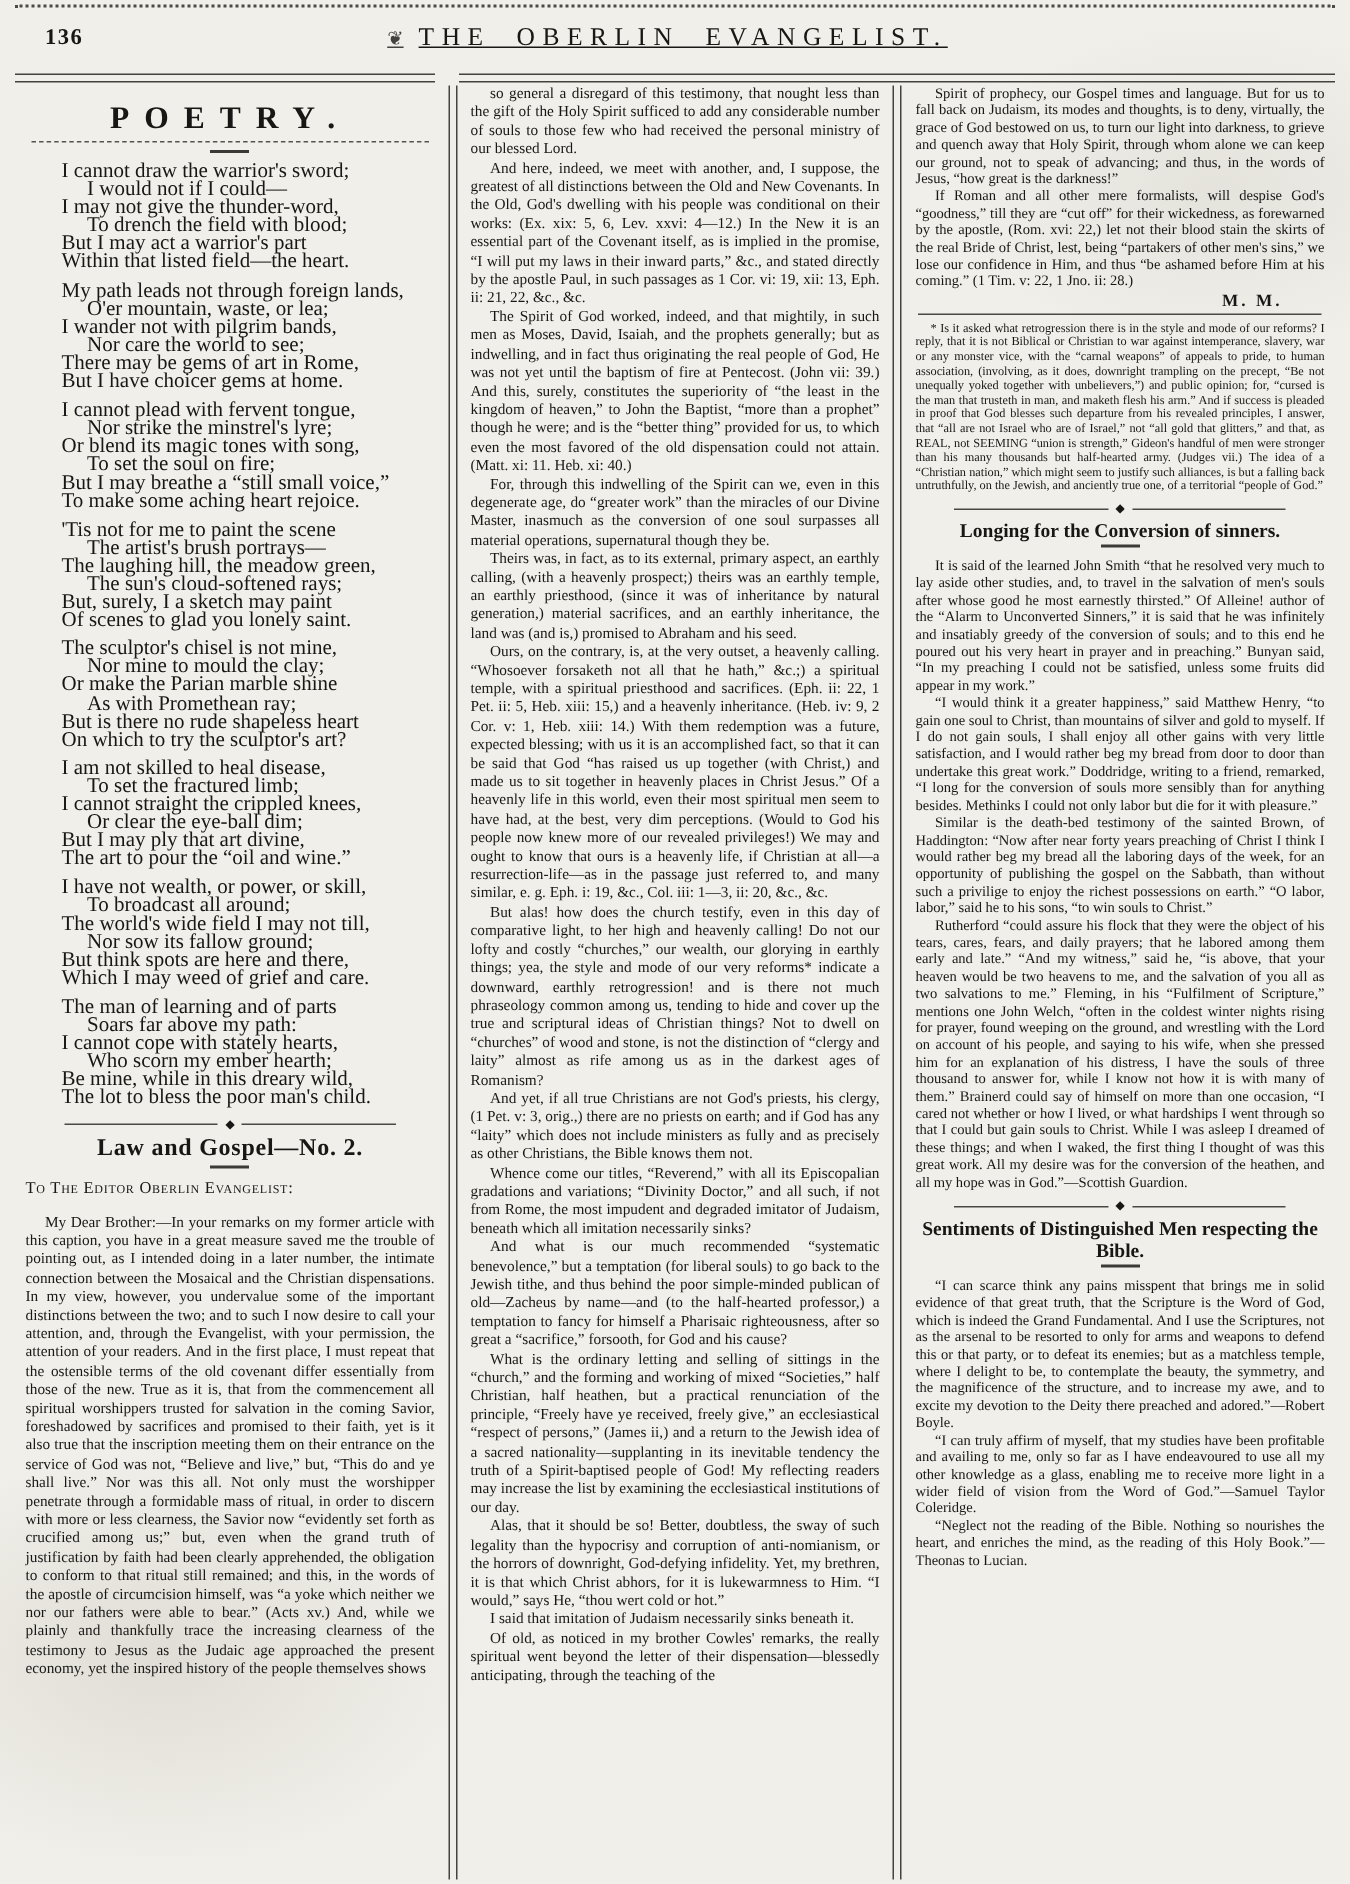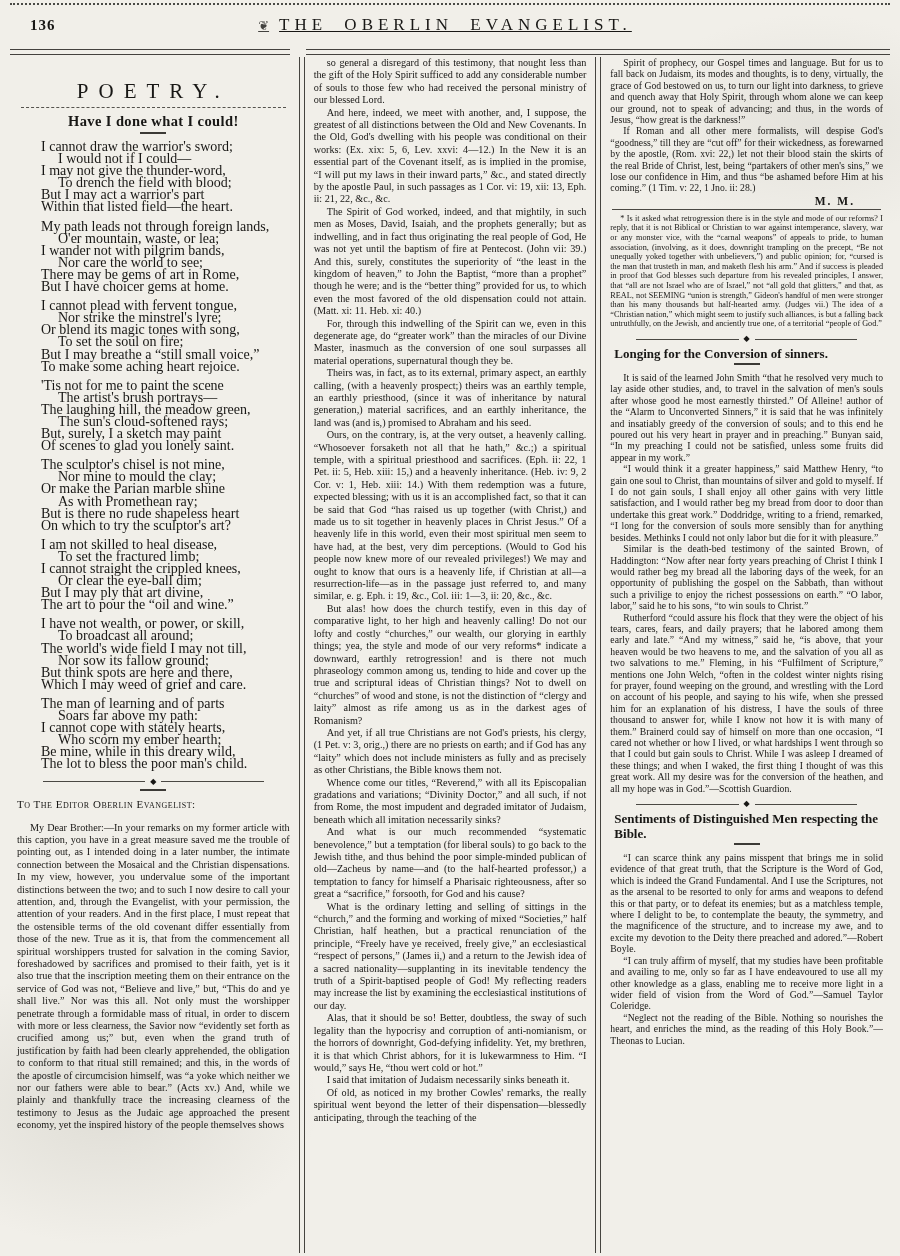--- a/index.html
+++ b/index.html
@@ -25,33 +25,33 @@
   .seg-right{flex:1;}
   
   .columns{display:flex;align-items:stretch;margin:2px 8px 0;height:1196px;}
   .col{flex:1;min-width:0;padding:0 9px;overflow:hidden;}
   .col-divider{width:4px;border-left:1px solid #46443f;border-right:1px solid #46443f;}
   
   .para{font-size:10.2px;line-height:12.4px;text-align:justify;text-indent:13px;margin:0;}
   .col-right .para{font-size:9.7px;line-height:11.4px;}
   .fn .para{font-size:8.2px;line-height:9.6px;text-indent:10px;}
   
-  .poetry-title{text-align:center;font-size:21px;letter-spacing:10px;margin:22px 0 3px;font-weight:400;}
+  .poetry-title{text-align:center;font-size:21px;letter-spacing:10px;margin:9px 0 3px;font-weight:700;}
   .rule-dashed{border-top:1px dashed #55534d;margin:0 4px 5px;}
   .poem-title{text-align:center;font-weight:bold;font-size:14.5px;margin:4px 0 1px;letter-spacing:.4px;}
   .mini-rule{width:26px;border-top:2px solid #3c3a36;margin:2px auto 7px;}
   .stanza{margin:0 0 7px 24px;}
   .poem-line{font-size:14px;line-height:12.1px;white-space:nowrap;}
   .stanza .poem-line:nth-child(2),.stanza .poem-line:nth-child(4){padding-left:17px;}
   
   .divider{display:flex;align-items:center;margin:6px 26px 3px;}
   .divider::before,.divider::after{content:"";flex:1;border-top:1px solid #4a4843;}
   .diamond{font-size:8px;padding:0 5px;line-height:8px;}
   .article-title{text-align:center;font-weight:bold;font-size:16px;margin:2px 0 0;letter-spacing:.5px;}
-  .subhead{text-align:left;font-weight:bold;font-size:13px;line-height:15px;margin:3px 4px 2px;}
+  .subhead{text-align:center;font-weight:bold;font-size:13px;line-height:15px;margin:3px 4px 2px;}
   .salutation{font-variant:small-caps;font-size:11px;margin:6px 0 12px;letter-spacing:.5px;}
   .signature{text-align:right;padding-right:28px;font-size:11.5px;letter-spacing:2px;margin:1px 0 2px;font-weight:700;}
   .rule-full{border-top:1px solid #4a4843;margin:2px 2px 4px;}
   .fn{margin-top:1px;}
 </style>
 </head>
 <body>
 
 <div class="page">
   <div class="top-edge"></div>
@@ -63,21 +63,20 @@
   <div class="header-rule">
     <div class="seg seg-left"></div>
     <div class="seg seg-right"></div>
   </div>
 
   <div class="columns">
 
     <div class="col col-left">
       <div class="poetry-title">POETRY.</div>
       <div class="rule-dashed"></div>
-      <div class="poem-title">Have I done what I could!</div>
       <div class="mini-rule"></div>
       <div>
           <div class="stanza">
             <div class="poem-line">I cannot draw the warrior's sword;</div>
             <div class="poem-line">I would not if I could—</div>
             <div class="poem-line">I may not give the thunder-word,</div>
             <div class="poem-line">To drench the field with blood;</div>
             <div class="poem-line">But I may act a warrior's part</div>
             <div class="poem-line">Within that listed field—the heart.</div>
           </div>
@@ -134,20 +133,21 @@
             <div class="poem-line">Soars far above my path:</div>
             <div class="poem-line">I cannot cope with stately hearts,</div>
             <div class="poem-line">Who scorn my ember hearth;</div>
             <div class="poem-line">Be mine, while in this dreary wild,</div>
             <div class="poem-line">The lot to bless the poor man's child.</div>
           </div>
         </div>
       <div class="divider">
           <span class="diamond">◆</span>
         </div>
+      <div class="article-title">Law and Gospel—No. 2.</div>
       <div class="mini-rule"></div>
       <div class="salutation">To The Editor Oberlin Evangelist:</div>
       <div>
           <p class="para">My Dear Brother:—In your remarks on my former article with this caption, you have in a great measure saved me the trouble of pointing out, as I intended doing in a later number, the intimate connection between the Mosaical and the Christian dispensations. In my view, however, you undervalue some of the important distinctions between the two; and to such I now desire to call your attention, and, through the Evangelist, with your permission, the attention of your readers. And in the first place, I must repeat that the ostensible terms of the old covenant differ essentially from those of the new. True as it is, that from the commencement all spiritual worshippers trusted for salvation in the coming Savior, foreshadowed by sacrifices and promised to their faith, yet is it also true that the inscription meeting them on their entrance on the service of God was not, “Believe and live,” but, “This do and ye shall live.” Nor was this all. Not only must the worshipper penetrate through a formidable mass of ritual, in order to discern with more or less clearness, the Savior now “evidently set forth as crucified among us;” but, even when the grand truth of justification by faith had been clearly apprehended, the obligation to conform to that ritual still remained; and this, in the words of the apostle of circumcision himself, was “a yoke which neither we nor our fathers were able to bear.” (Acts xv.) And, while we plainly and thankfully trace the increasing clearness of the testimony to Jesus as the Judaic age approached the present economy, yet the inspired history of the people themselves shows</p>
         </div>
     </div>
 
     <div class="col-divider"></div>
 
     <div class="col col-middle">

